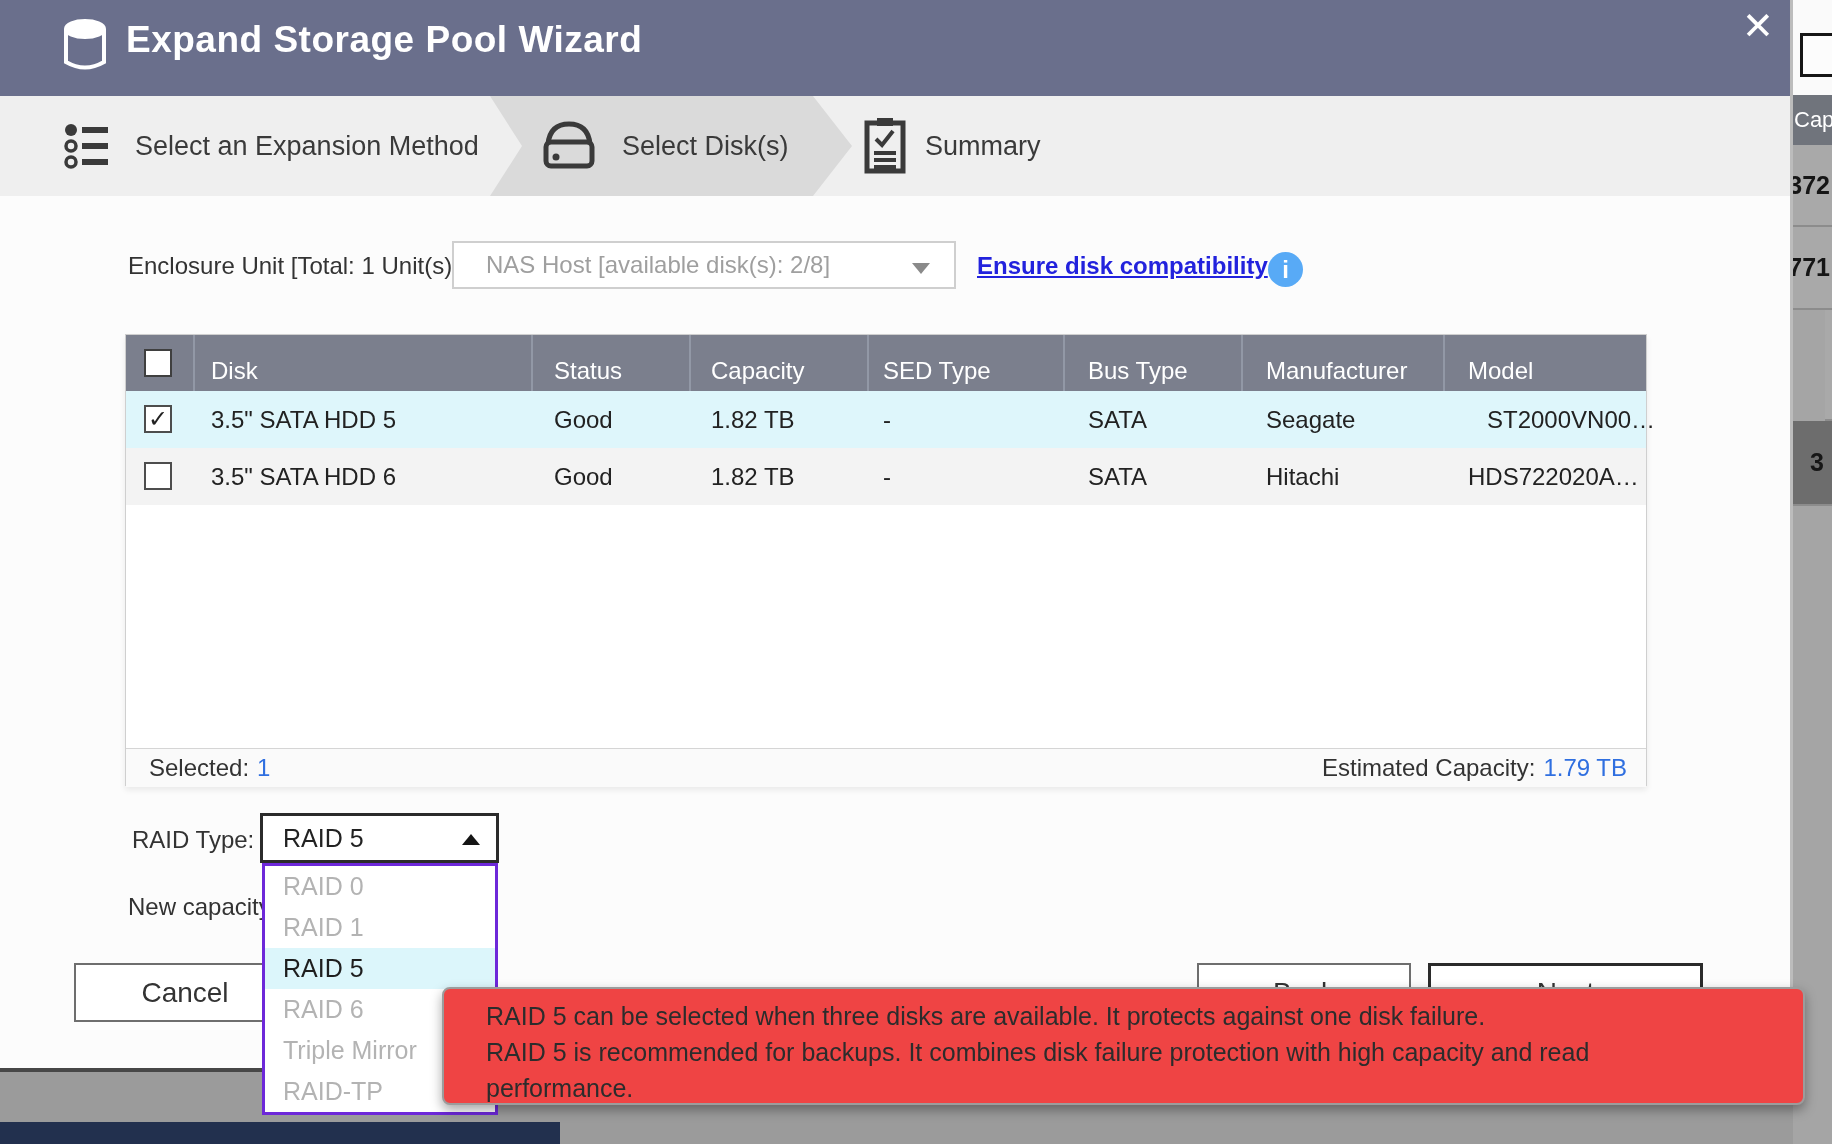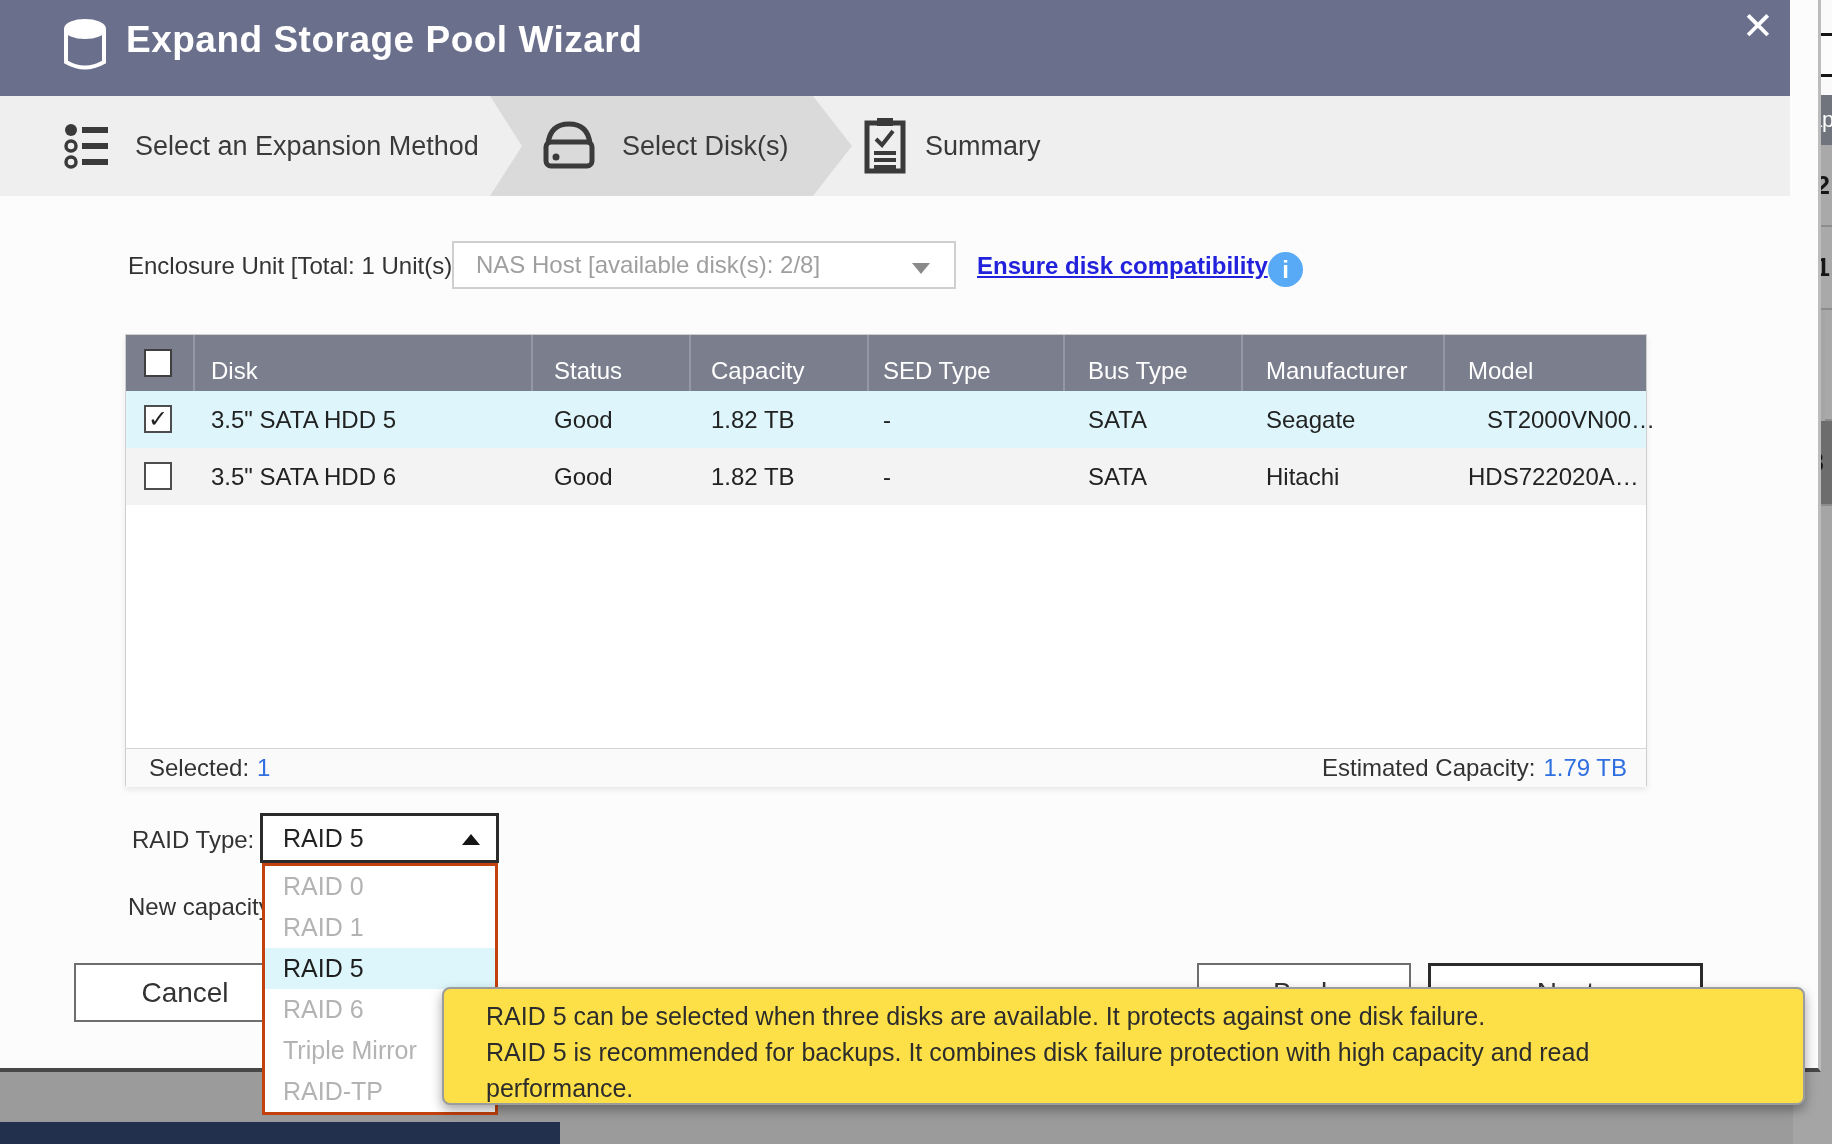--- a/index.html
+++ b/index.html
@@ -1,42 +1,42 @@
 <!DOCTYPE html>
 <html><head>
 <meta charset="utf-8">
 <style>
   html,body{margin:0;padding:0;background:#777;font-family:"Liberation Sans",sans-serif;}
   #screen{position:relative;width:1832px;height:1144px;overflow:hidden;background:#9b9b9b;
           -webkit-font-smoothing:antialiased;}
 
   
   .modal{position:absolute;left:0;top:0;width:1790px;height:1068px;background:#fcfcfc;
-         border-right:3px solid #bcbcbc;border-bottom:4px solid #474747;z-index:1;padding-left:28px;}
+         border-right:3px solid #bcbcbc;border-bottom:4px solid #474747;z-index:1;}
 
   
   .titlebar{position:absolute;left:0;top:0;width:1790px;height:96px;background:#6a6f8c;}
   .title{position:absolute;left:126px;top:0;height:80px;display:flex;align-items:center;
          color:#ffffff;font-size:37px;font-weight:bold;letter-spacing:.5px;}
   .pool-icon{position:absolute;left:62px;top:18px;}
   .close-x{position:absolute;left:1730px;top:0;width:56px;height:52px;display:flex;
            align-items:center;justify-content:center;color:#fff;font-size:38px;cursor:pointer;}
 
   
   .stepsbar{position:absolute;left:0;top:96px;width:1790px;height:100px;background:#efefef;}
   .step-arrow-svg{position:absolute;left:0;top:96px;}
   .step-label{position:absolute;top:96px;height:100px;display:flex;align-items:center;
               font-size:27px;color:#3a3a3a;}
   .step-icon{position:absolute;}
 
   
   .enclosure-label{position:absolute;left:128px;top:252px;font-size:24px;color:#333;}
   .enclosure-select{position:absolute;left:452px;top:241px;width:504px;height:48px;background:#fff;
                     border:2px solid #cfcfcf;box-sizing:border-box;display:flex;align-items:center;}
-  .enclosure-select .val{margin-left:22px;font-size:24px;color:#9f9f9f;}
+  .enclosure-select .val{margin-left:32px;font-size:24px;color:#9f9f9f;}
   .caret-down{position:absolute;right:24px;top:20px;width:0;height:0;
               border-left:9px solid transparent;border-right:9px solid transparent;
               border-top:11px solid #8a8a8a;}
   .compat-link{position:absolute;left:977px;top:252px;font-size:24px;color:#2222dd;
                text-decoration:underline;font-weight:bold;cursor:pointer;}
   .info-icon{position:absolute;left:1268px;top:252px;width:35px;height:35px;border-radius:50%;
              background:#58aaf6;color:#fff;display:flex;align-items:center;justify-content:center;
              font-size:24px;font-weight:bold;}
 
   
@@ -59,36 +59,36 @@
 
   
   .raid-label{position:absolute;left:132px;top:826px;font-size:24px;color:#333;}
   .raid-select{position:absolute;left:260px;top:813px;width:239px;height:50px;background:#fff;
                border:3px solid #2b2b2b;box-sizing:border-box;display:flex;align-items:center;z-index:4;}
   .raid-select .val{margin-left:20px;font-size:25px;color:#222;}
   .caret-up{position:absolute;right:16px;top:18px;width:0;height:0;
             border-left:9px solid transparent;border-right:9px solid transparent;
             border-bottom:11px solid #151515;}
   .raid-panel{position:absolute;left:262px;top:863px;width:236px;height:252px;background:#fff;
-              border:3px solid #c2410c;box-sizing:border-box;z-index:5;}
+              border:3px solid #6d28d9;box-sizing:border-box;z-index:5;}
   .opt{height:41px;display:flex;align-items:center;padding-left:18px;font-size:25px;color:#b3b3b3;
        cursor:default;}
   .opt-selected{background:#dcf6fb;color:#1e1e1e;}
   .new-capacity{position:absolute;left:128px;top:893px;font-size:24px;color:#333;z-index:1;}
 
   
   .btn{position:absolute;top:963px;height:59px;background:#fff;box-sizing:border-box;
        display:flex;align-items:center;justify-content:center;font-size:28px;color:#333;
        z-index:2;cursor:pointer;}
   .btn-cancel{left:74px;width:222px;border:2px solid #6e6e6e;}
   .btn-back{left:1197px;width:214px;border:2px solid #6e6e6e;}
   .btn-next{left:1428px;width:275px;border:3px solid #2b2b2b;}
 
   
-  .tooltip{position:absolute;left:442px;top:987px;width:1363px;height:118px;background:#fde047;
+  .tooltip{position:absolute;left:442px;top:987px;width:1363px;height:118px;background:#ef4444;
            border:2px solid #9c9c9c;border-radius:8px;box-sizing:border-box;z-index:6;
            box-shadow:0 5px 12px rgba(0,0,0,.35);padding:9px 0 0 42px;}
   .tooltip div{font-size:25px;color:#2c2c2c;line-height:36px;}
 
   
   .scrim{position:absolute;left:0;top:1072px;width:1793px;height:72px;background:#9b9b9b;z-index:1;}
   .navy{position:absolute;left:0;top:1122px;width:560px;height:22px;background:#22304e;z-index:2;}
   .strip{position:absolute;left:1793px;top:0;width:39px;height:1144px;background:#a5a5a5;z-index:1;}
   .strip-top{position:absolute;left:0;top:0;width:39px;height:95px;background:#fafafa;}
   .strip-btn{position:absolute;left:7px;top:33px;width:44px;height:44px;background:#fcfcfc;

